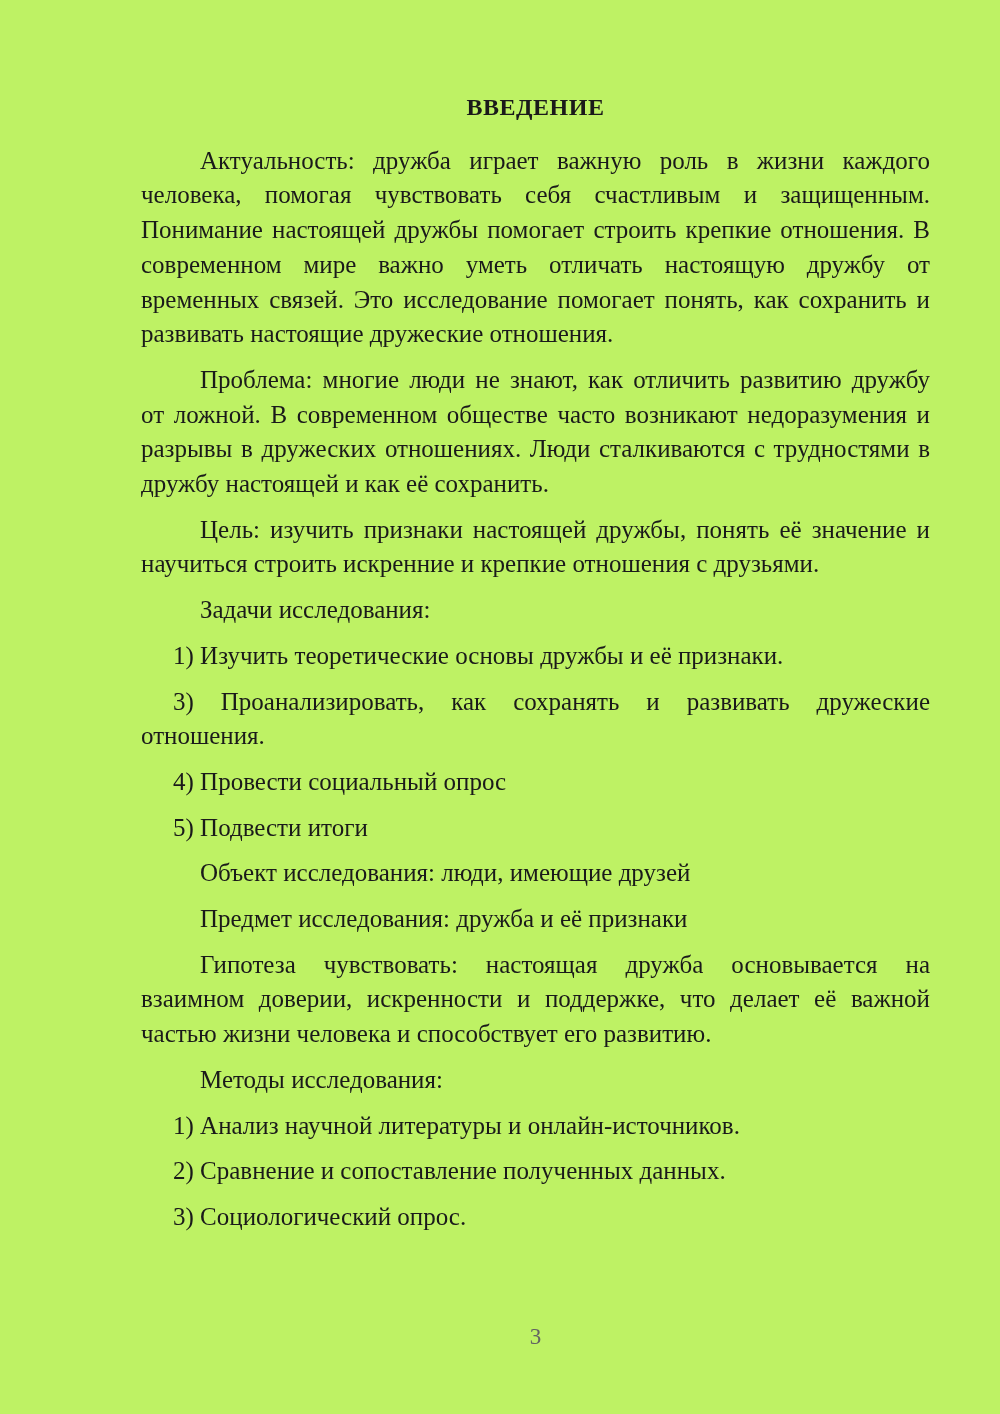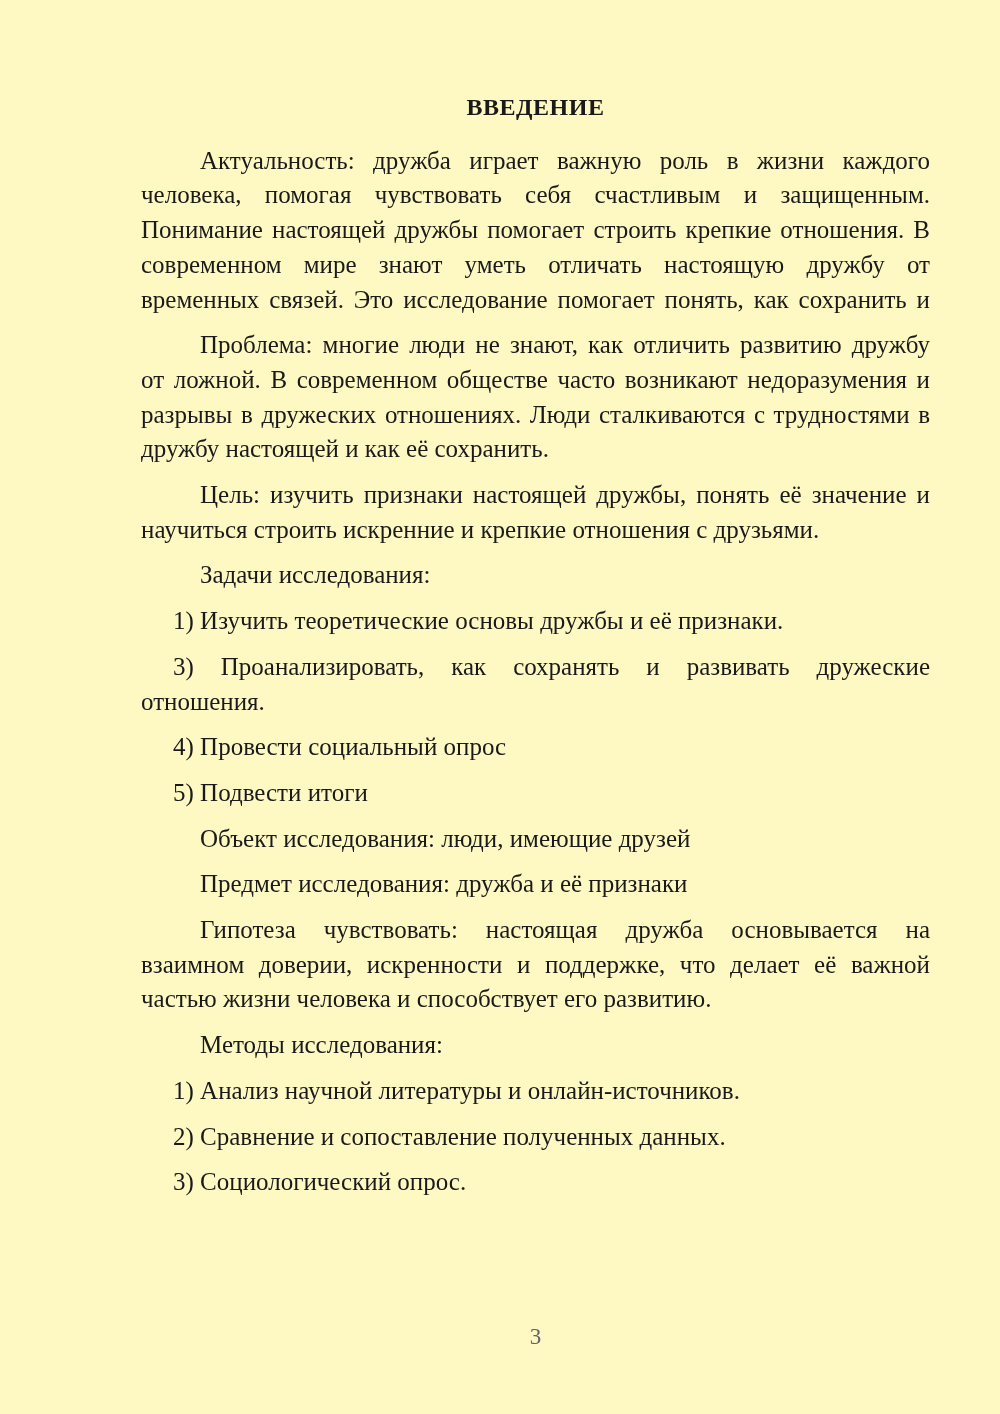--- a/index.html
+++ b/index.html
@@ -2,21 +2,21 @@
 <html><head>
 <meta charset="utf-8">
 <style>
   * { margin: 0; padding: 0; box-sizing: border-box; }
   html, body { background: #ffffff; }
   .page {
     position: relative;
     width: 1000px;
     height: 1414px;
     margin: 0 auto;
-    background: #fef9c3;
+    background: #bef264;
     font-family: "Liberation Serif", "DejaVu Serif", serif;
     color: #1a1a1a;
     overflow: hidden;
   }
   .content {
     padding: 90px 70px 0 141px; 
   }
   .doc-title {
     font-size: 24px;
     font-weight: bold;
@@ -49,22 +49,23 @@
 <body>
 
 <div class="page">
   <div class="content">
     <h1 class="doc-title">ВВЕДЕНИЕ</h1>
     <div>
         <p class="para">
           <span class="line fill ind-para">Актуальность: дружба играет важную роль в жизни каждого</span>
           <span class="line fill">человека, помогая чувствовать себя счастливым и защищенным.</span>
           <span class="line fill">Понимание настоящей дружбы помогает строить крепкие отношения. В</span>
-          <span class="line fill">современном мире знают уметь отличать настоящую дружбу от</span>
+          <span class="line fill">современном мире важно уметь отличать настоящую дружбу от</span>
           <span class="line fill">временных связей. Это исследование помогает понять, как сохранить и</span>
+          <span class="line">развивать настоящие дружеские отношения.</span>
         </p>
         <p class="para">
           <span class="line fill ind-para">Проблема: многие люди не знают, как отличить развитию дружбу</span>
           <span class="line fill">от ложной. В современном обществе часто возникают недоразумения и</span>
           <span class="line fill">разрывы в дружеских отношениях. Люди сталкиваются с трудностями в</span>
           <span class="line">дружбу настоящей и как её сохранить.</span>
         </p>
         <p class="para">
           <span class="line fill ind-para">Цель: изучить признаки настоящей дружбы, понять её значение и</span>
           <span class="line">научиться строить искренние и крепкие отношения с друзьями.</span>

